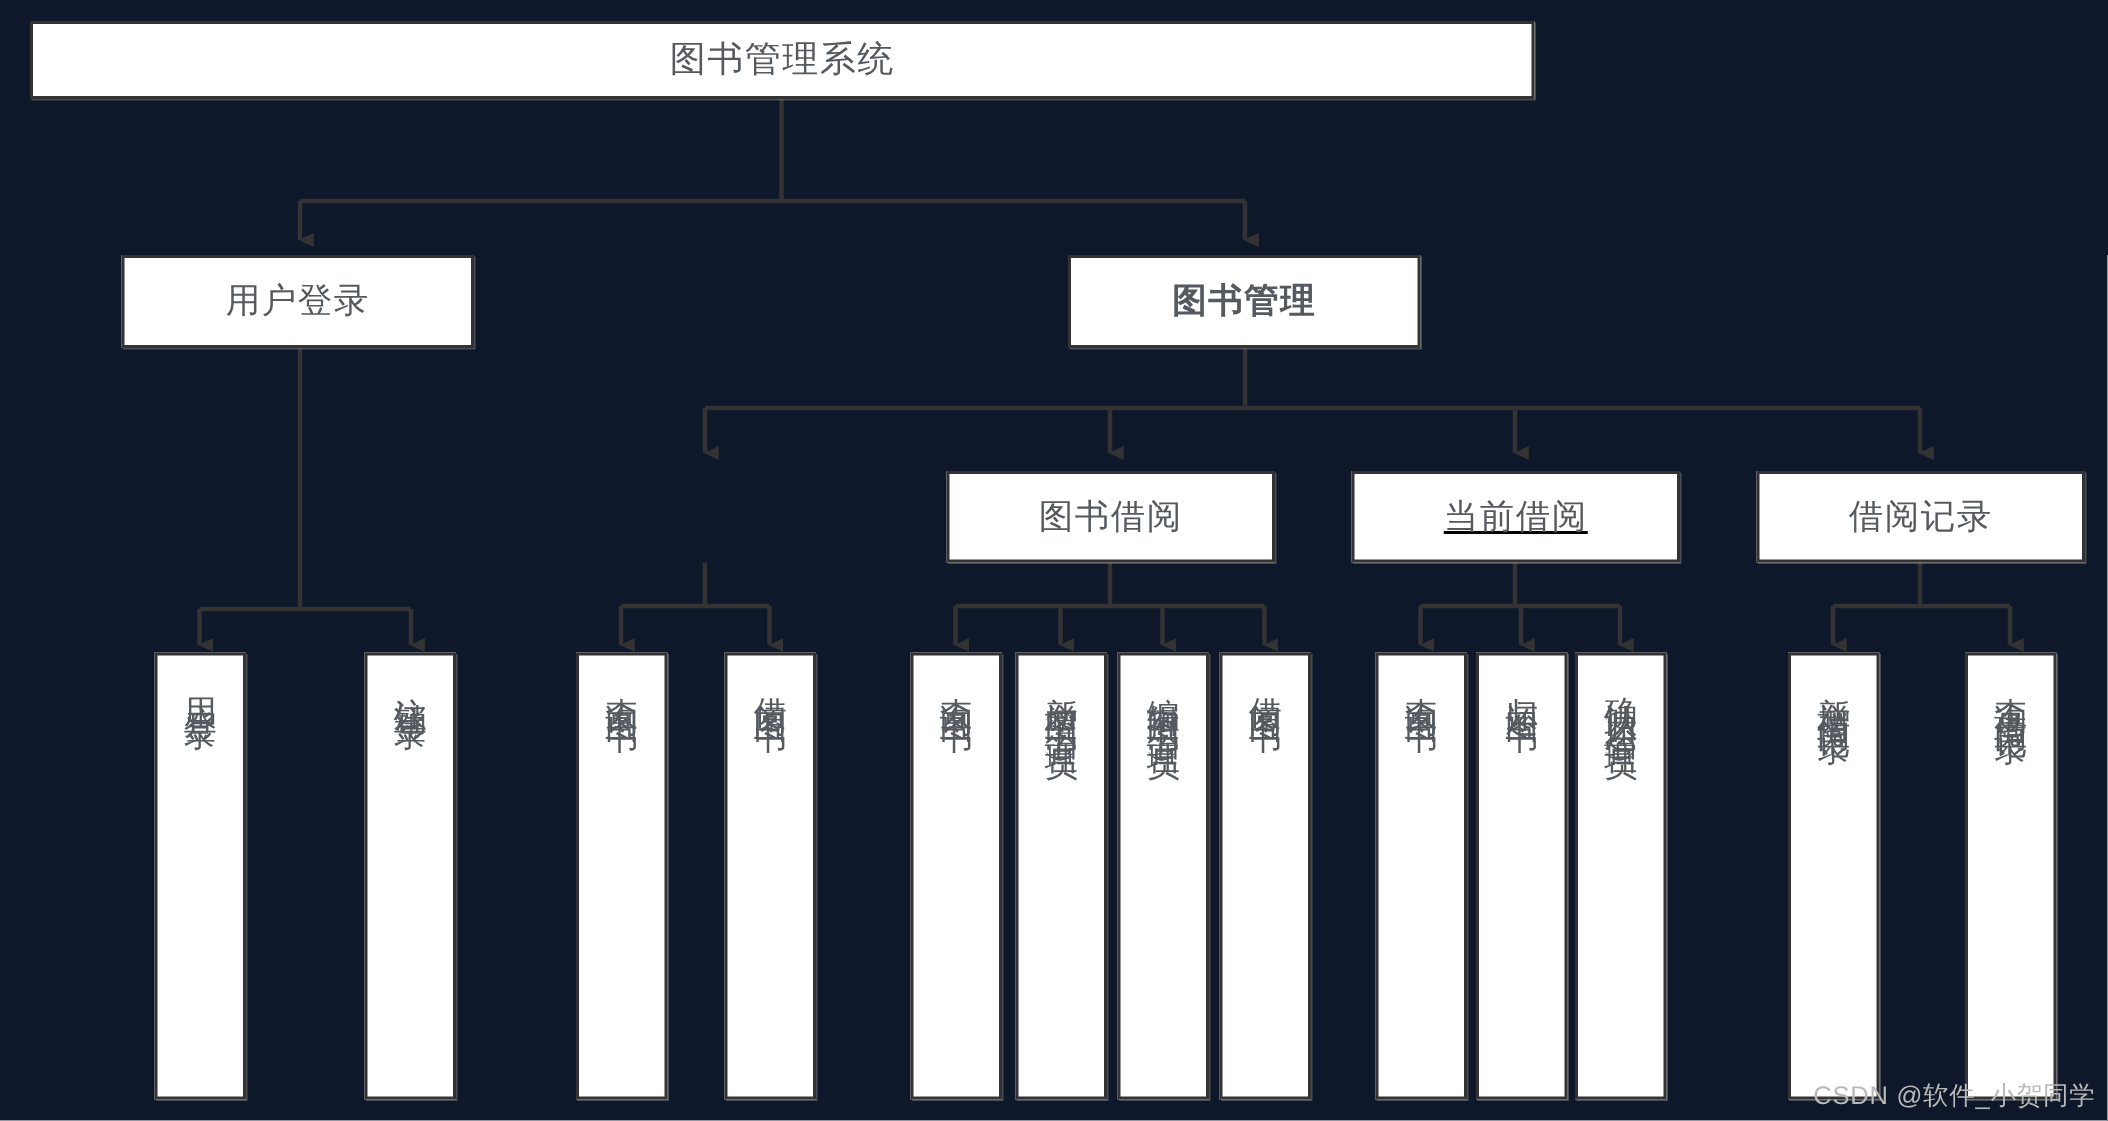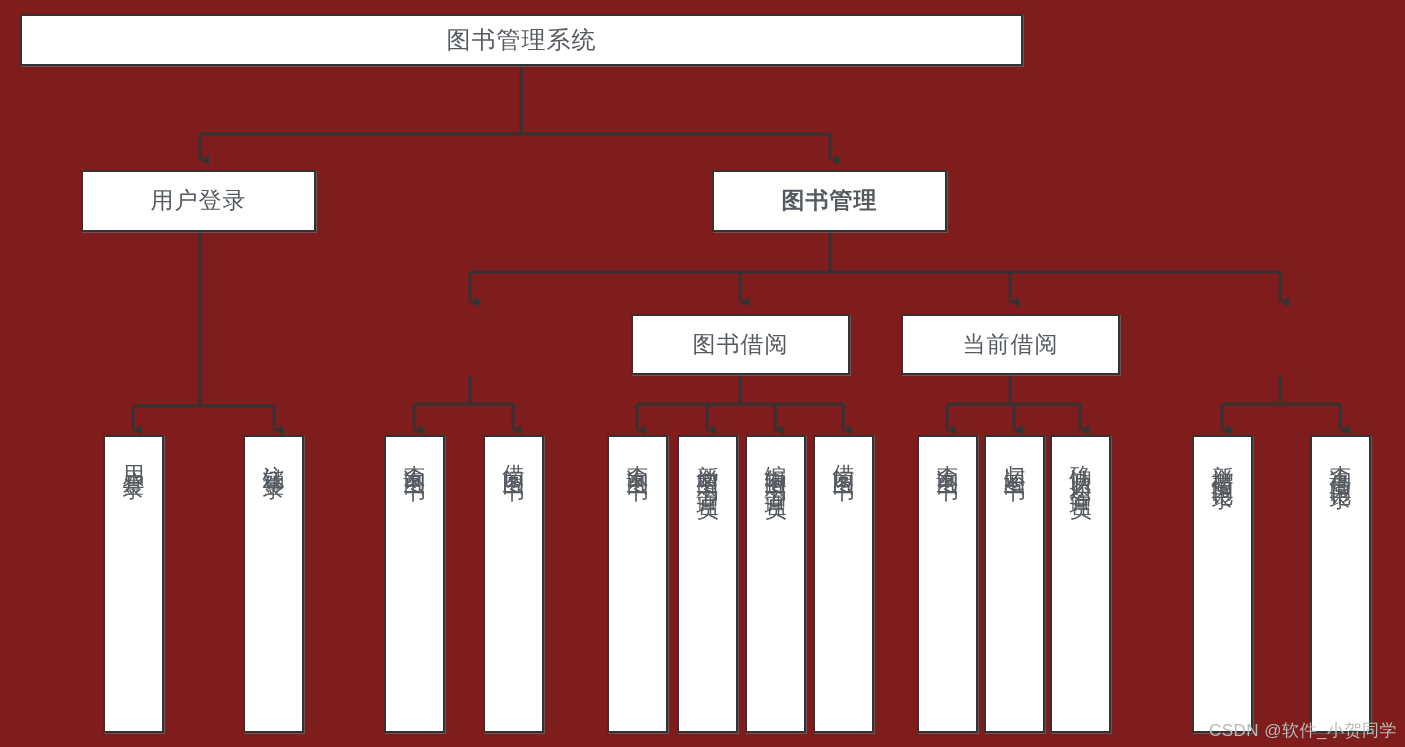--- a/index.html
+++ b/index.html
@@ -7,21 +7,21 @@
     padding: 0;
     background: #ffffff;
   }
   body {
     font-family: "Liberation Sans", "DejaVu Sans", sans-serif;
   }
   #canvas {
     position: relative;
     width: 1405px;
     height: 747px;
-    background: #7f1d1d;
+    background: #0f172a;
     overflow: hidden;
   }
   .node {
     position: absolute;
     box-sizing: border-box;
     background: #ffffff;
     border: 2px solid #333333;
     box-shadow: 1px 1px 0 0 rgba(120,120,120,0.55);
     display: flex;
     align-items: center;
@@ -131,22 +131,25 @@
   <div class="node level1" style="left:81px; top:170px; width:235px; height:62px;">
     <span class="node-label">用户登录</span>
   </div>
   <div class="node level1" style="left:712px; top:170px; width:235px; height:62px;font-weight:bold;">
     <span class="node-label">图书管理</span>
   </div>
 
   <div class="node level2" style="left:631px; top:314px; width:219px; height:61px;">
     <span class="node-label">图书借阅</span>
   </div>
-  <div class="node level2" style="left:901px; top:314px; width:219px; height:61px;">
+  <div class="node level2" style="left:901px; top:314px; width:219px; height:61px;text-decoration:underline;">
     <span class="node-label">当前借阅</span>
+  </div>
+  <div class="node level2" style="left:1171px; top:314px; width:219px; height:61px;">
+    <span class="node-label">借阅记录</span>
   </div>
 
   <div class="node leaf" style="left:103px; top:435px; width:61px; height:298px;">
     <span class="node-label">用户登录</span>
   </div>
   <div class="node leaf" style="left:243px; top:435px; width:61px; height:298px;">
     <span class="node-label">注销登录</span>
   </div>
 
   <div class="node leaf" style="left:384px; top:435px; width:61px; height:298px;">

